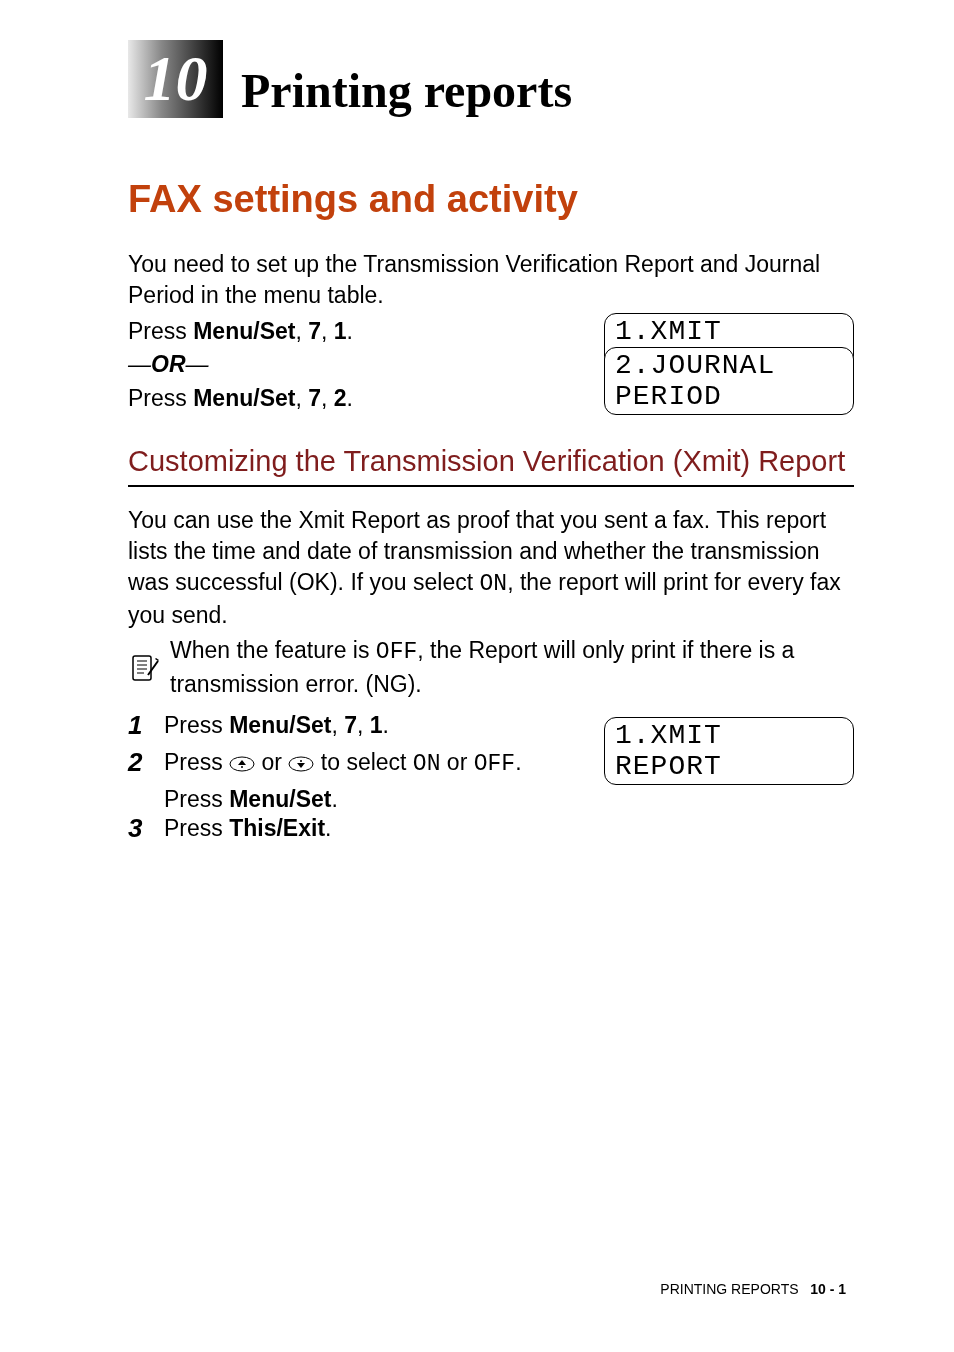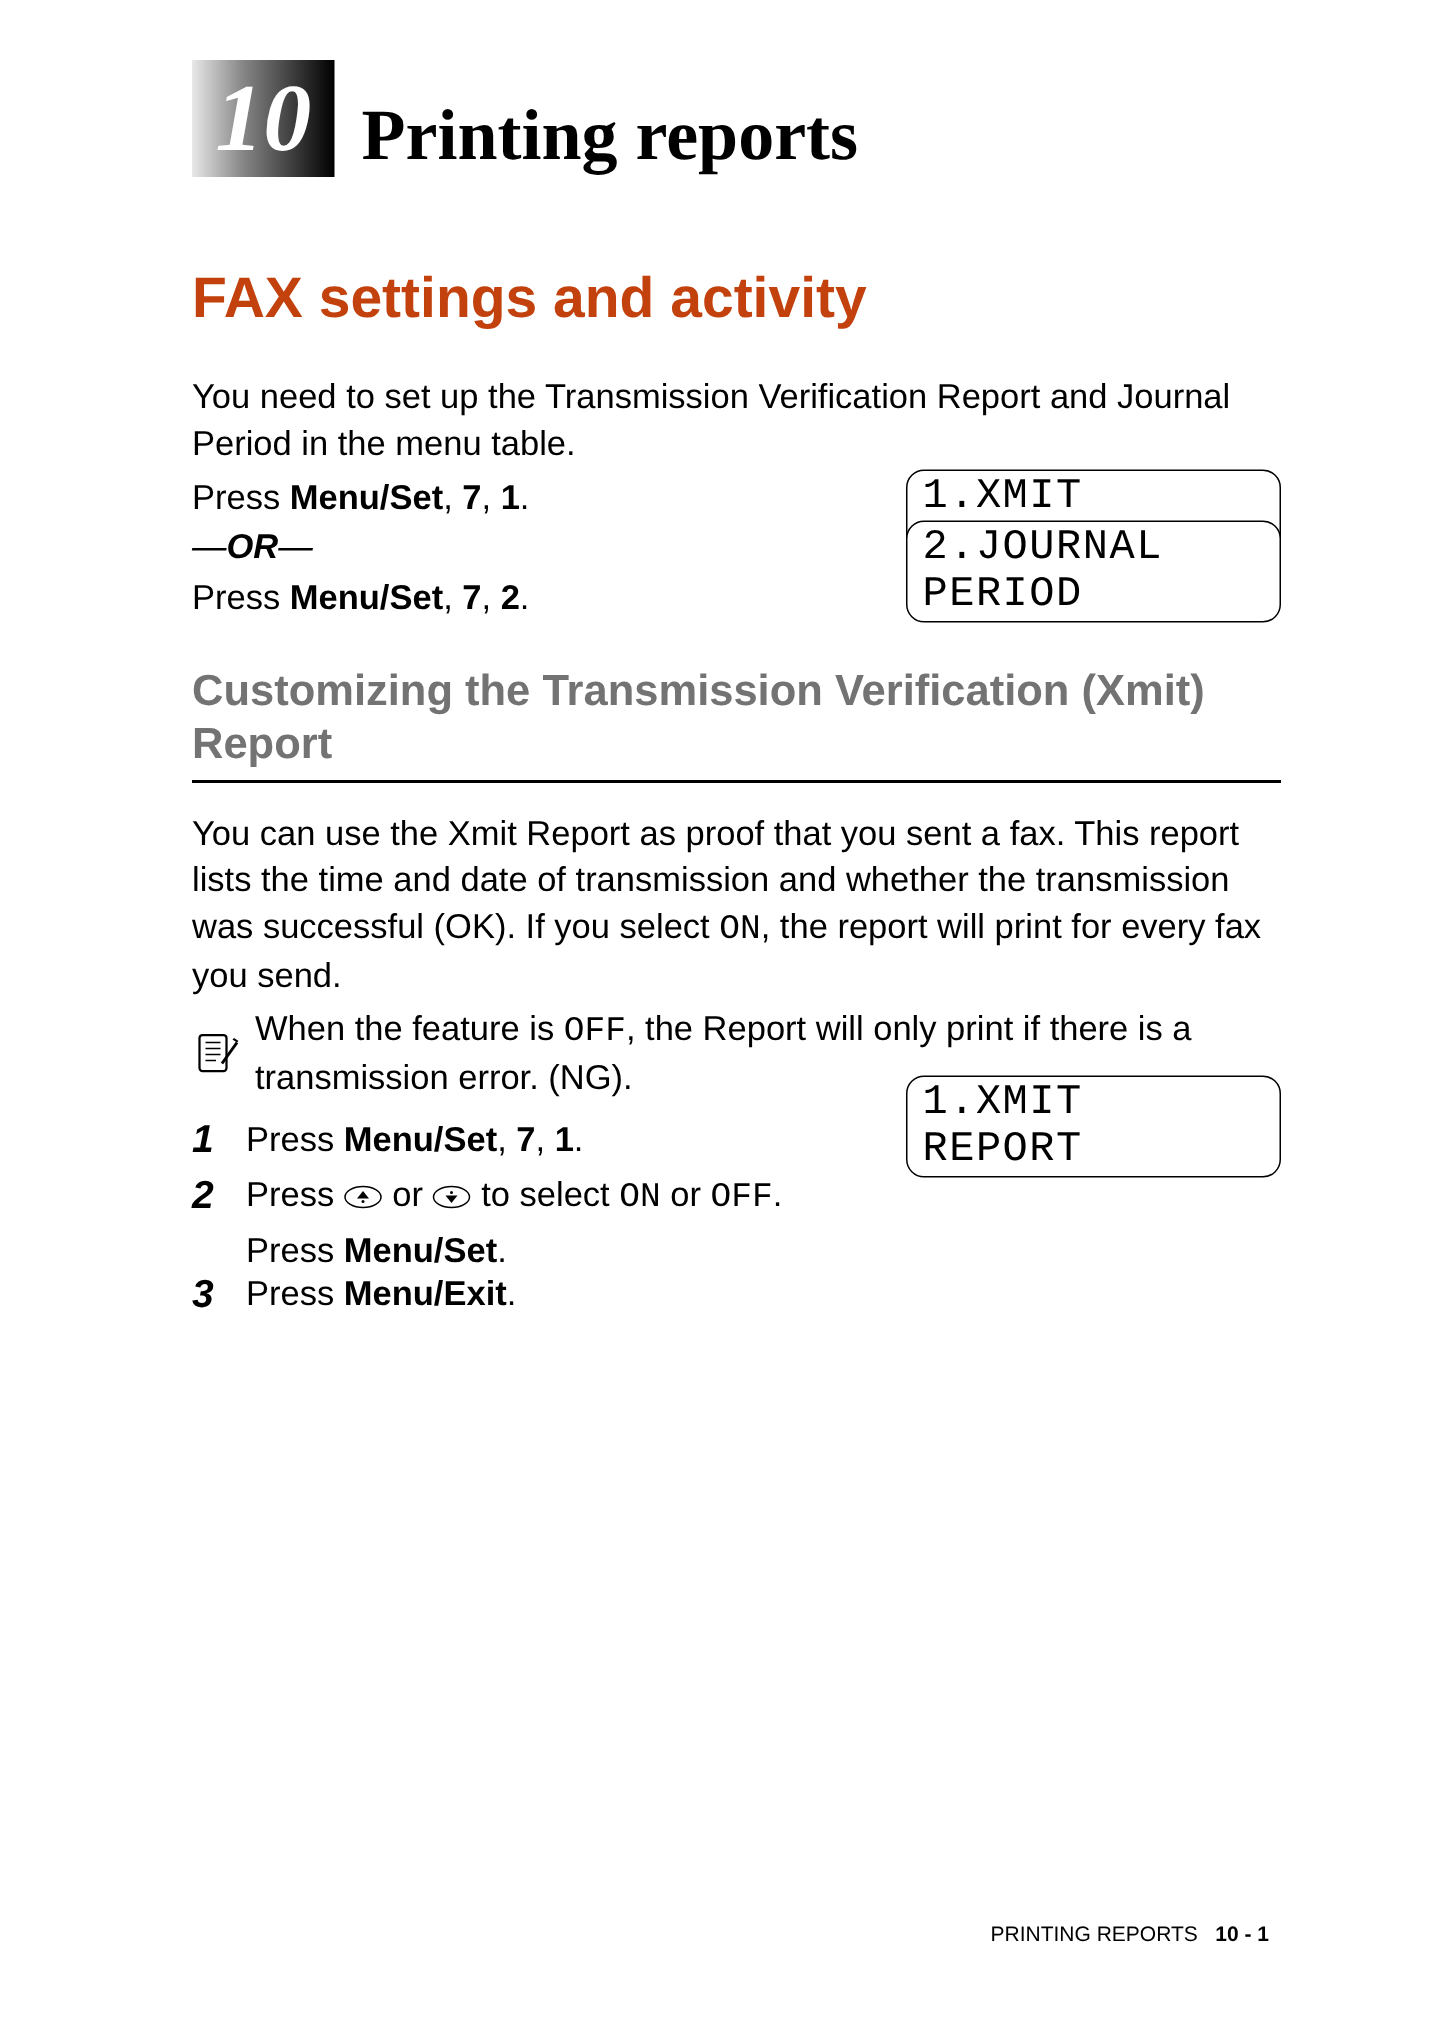--- a/index.html
+++ b/index.html
@@ -73,23 +73,23 @@
       border-radius: 12px;
       padding: 2px 10px;
       font-family: 'Courier New', Courier, monospace;
       font-size: 28px;
       letter-spacing: 1px;
       background: white;
     }
     .lcd1 { top: 313px; right: 100px; width: 250px; }
     .lcd2 { top: 347px; right: 100px; width: 250px; }
     .subsection-heading {
-      font-weight: bold;
+      font-weight: normal;
       font-size: 29px;
-      color: #737373;
+      color: #7f1d1d;
       margin-top: 30px;
       margin-bottom: 6px;
       line-height: 1.2;
     }
     .hr-line {
       border: none;
       border-top: 2px solid black;
       margin-bottom: 18px;
     }
     .mono {
@@ -226,19 +226,19 @@
       </svg><span> to select </span><span class="mono">ON</span><span> or </span><span class="mono">OFF</span><span>.</span>
   </div>
 </div>
 <div class="step-text-line2">
   <span>Press </span><span class="bold">Menu/Set</span><span>.</span>
 </div>
 
 <div class="step-row">
   <div class="step-num">3</div>
   <div class="step-text">
-    <span>Press </span><span class="bold">Menu/Exit</span><span>.</span>
+    <span>Press </span><span class="bold">This/Exit</span><span>.</span>
   </div>
 </div>
 
 <div class="footer">
   <span>PRINTING REPORTS</span>&nbsp;&nbsp;&nbsp;<span class="footer-page">10 - 1</span>
 </div>
 
 </body></html>

